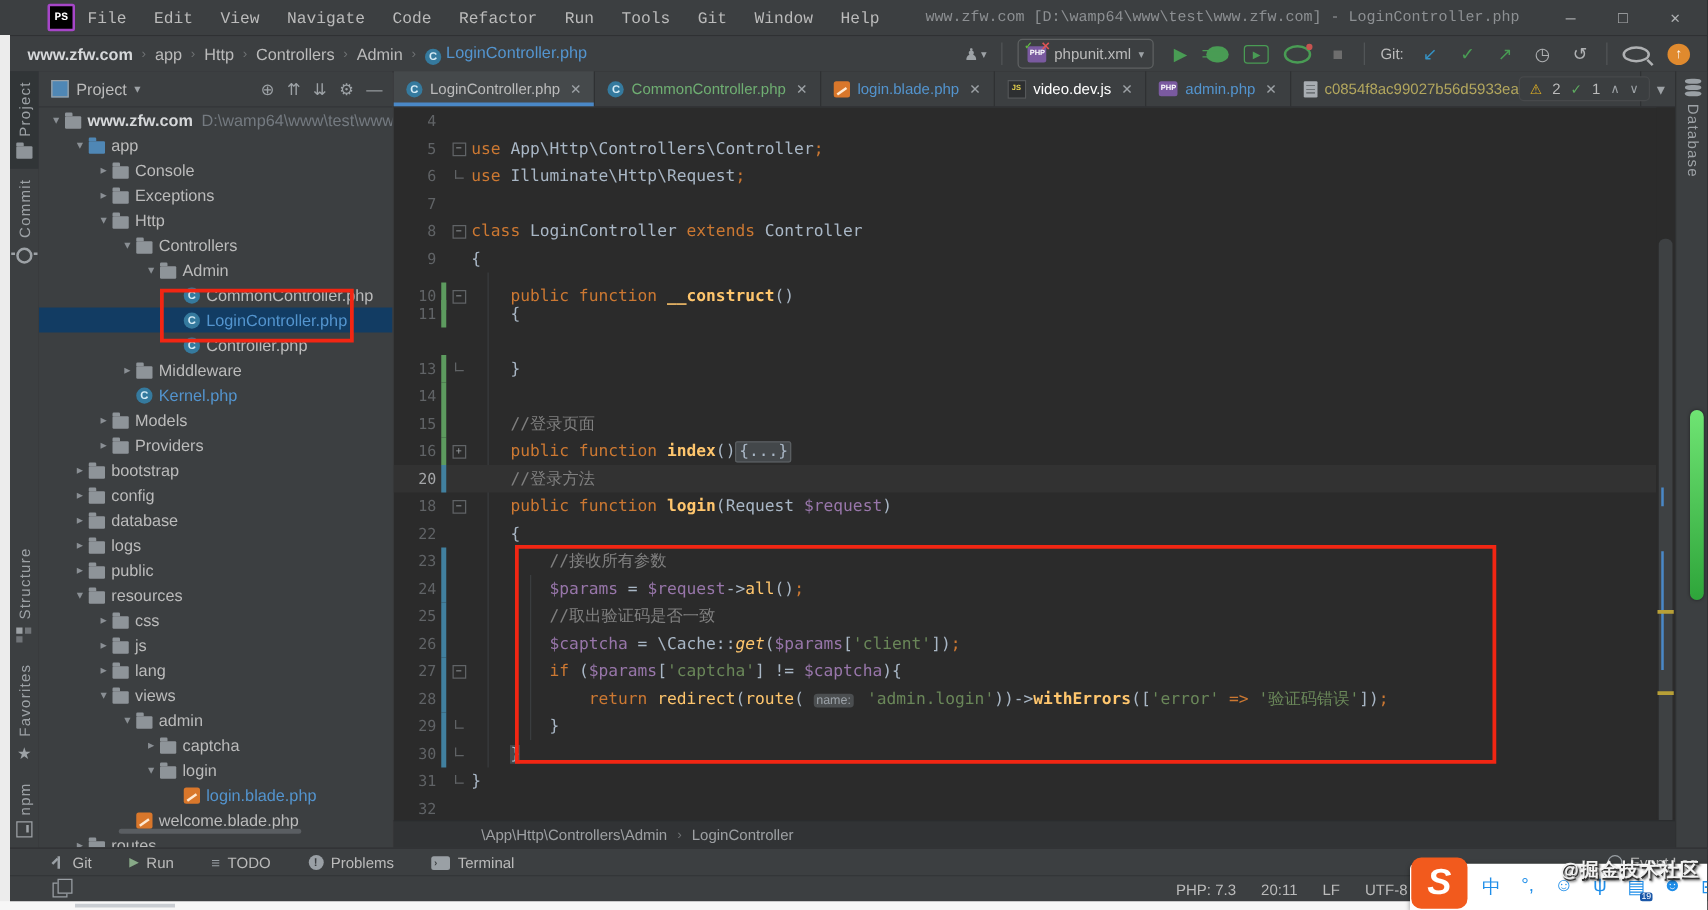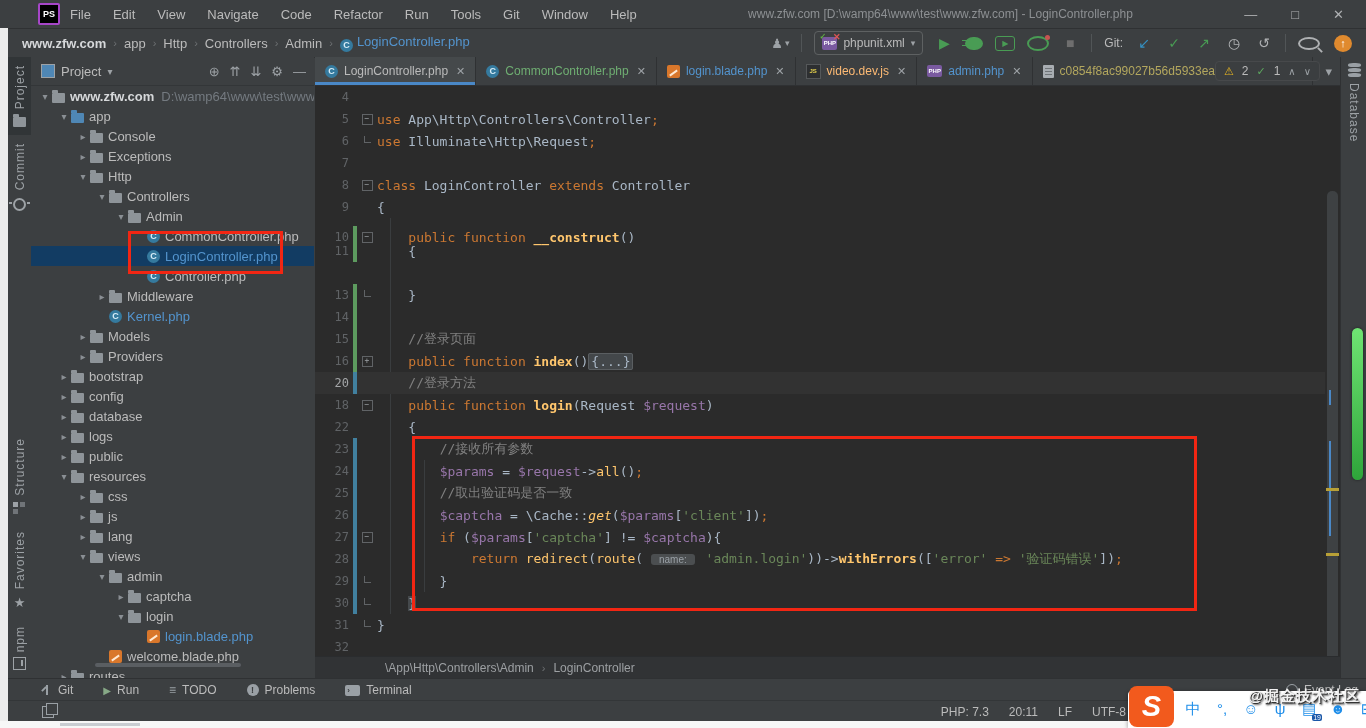--- a/index.html
+++ b/index.html
@@ -1,20 +1,20 @@
 <!DOCTYPE html>
 <html><head>
 <meta charset="utf-8">
 <style>
   html,body{margin:0;padding:0;background:#2b2b2b;}
   .app{position:relative;width:1366px;height:728px;overflow:hidden;background:#3c3f41;
        font-family:"Liberation Sans",sans-serif;color:#bbbbbb;font-size:13px;}
   
   .titlebar{position:absolute;left:0;top:0;width:1366px;height:28px;background:#3c3f41;
-            border-bottom:1px solid #2f3133;display:flex;align-items:center;}
+            border-bottom:1px solid #2f3133;display:flex;align-items:center;font-family:Liberation Mono, monospace;}
   .ps-logo{width:18px;height:18px;margin:0 10px 0 38px;background:#000;border:2px solid #a646c8;
            border-radius:2px;color:#fff;font-size:9px;font-weight:bold;display:flex;align-items:center;justify-content:center;}
   .menubar{display:flex;gap:22px;}
   .menu-item{color:#bbbbbb;cursor:default;}
   .wtitle{flex:1;text-align:center;color:#8d9093;font-size:12px;white-space:nowrap;overflow:hidden;}
   .wcontrols{display:flex;gap:34px;margin-right:22px;color:#afb1b3;font-size:13px;}
   
   .navbar{position:absolute;left:0;top:29px;width:1366px;height:28px;background:#3c3f41;
           border-bottom:1px solid #2f3133;display:flex;align-items:center;}
   .crumbs{display:flex;align-items:center;gap:7px;margin-left:22px;white-space:nowrap;}
@@ -108,21 +108,21 @@
   .ctext{white-space:pre;color:#a9b7c6;}
   .tk-kw{color:#cc7832;}
   .tk-pl{color:#a9b7c6;}
   .tk-fn{color:#ffc66d;}
   .tk-fnb{color:#ffc66d;font-weight:bold;}
   .tk-fni{color:#ffc66d;font-style:italic;}
   .tk-var{color:#9876aa;}
   .tk-str{color:#6a8759;}
   .tk-strw{color:#6a8759;text-decoration:underline wavy #4e9b52 1px;text-underline-offset:3px;}
   .tk-cmt{color:#808080;}
-  .tk-hint{background:#4b4e50;color:#9aa0a6;border-radius:3px;padding:0 8px;font-size:10px;margin-right:3px;font-family:"Liberation Sans",sans-serif;}
+  .tk-hint{background:#4b4e50;color:#9aa0a6;border-radius:3px;padding:0 2px;font-size:10px;margin-right:3px;font-family:"Liberation Sans",sans-serif;}
   .tk-fold{background:#43474a;border:1px solid #5a5e61;border-radius:2px;padding:0 2px;color:#a9b7c6;}
   .tk-bm{background:#45494c;}
   .iguide{position:absolute;width:1px;background:#3a3d3f;}
   .inspections{position:absolute;right:20px;top:4px;height:18px;background:#3b3e40;border:1px solid #47494b;border-radius:4px;
                display:flex;align-items:center;gap:8px;padding:0 8px;font-size:12px;font-family:"Liberation Sans",sans-serif;}
   .insp-warn{color:#e8b621;font-size:11px;}
   .insp-ok{color:#5daa5f;font-size:11px;}
   .insp-num{color:#bbbbbb;}
   .insp-nav{color:#9da2a6;font-size:10px;}
   .scrolltrack{position:absolute;left:1010px;top:29px;width:15px;height:569px;background:#2b2b2b;}
@@ -479,21 +479,21 @@
           <span style="color: rgb(111, 174, 114);">CommonController.php</span>
           <span class="tab-close">✕</span>
         </div>
         <div class="tab">
           <span class="ico-blade"></span>
           <span style="color: rgb(83, 148, 206);">login.blade.php</span>
           <span class="tab-close">✕</span>
         </div>
         <div class="tab">
           <span class="ico-js">JS</span>
-          <span style="color: #fdba74;">video.dev.js</span>
+          <span style="color: #ffffff;">video.dev.js</span>
           <span class="tab-close">✕</span>
         </div>
         <div class="tab">
           <span class="ico-php">PHP</span>
           <span style="color: rgb(83, 148, 206);">admin.php</span>
           <span class="tab-close">✕</span>
         </div>
         <div class="tab">
           <span class="ico-file"></span>
           <span style="color: rgb(179, 167, 94);">c0854f8ac99027b56d5933eab437d26e22f</span>

